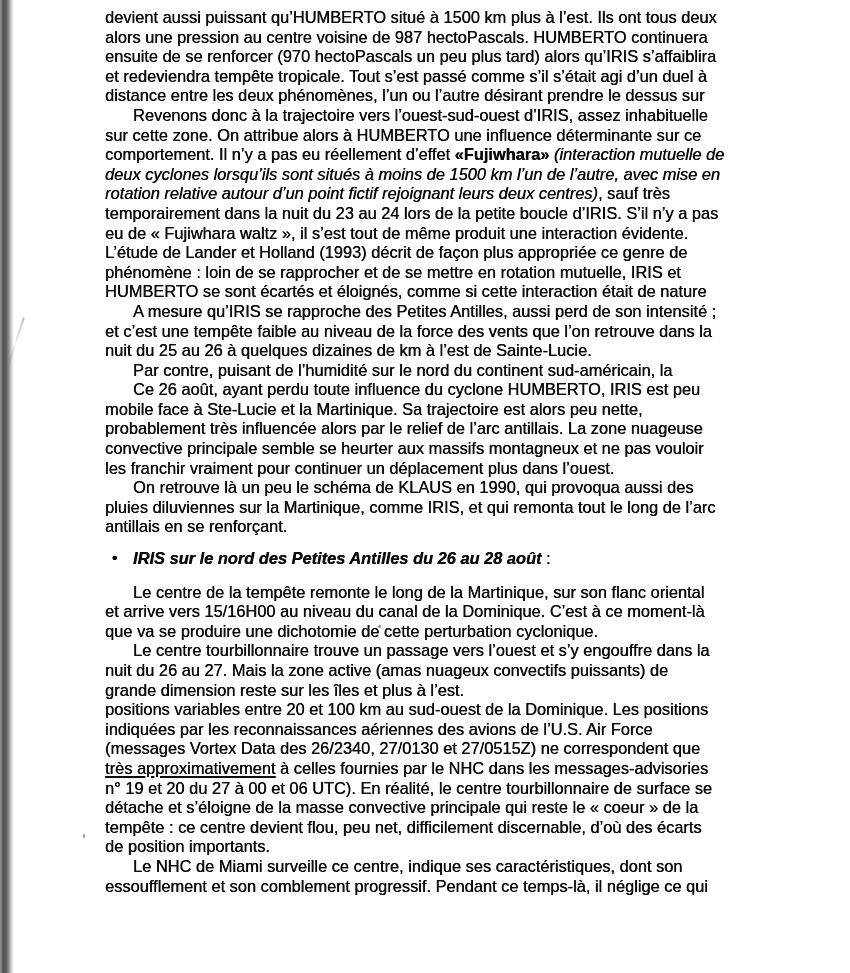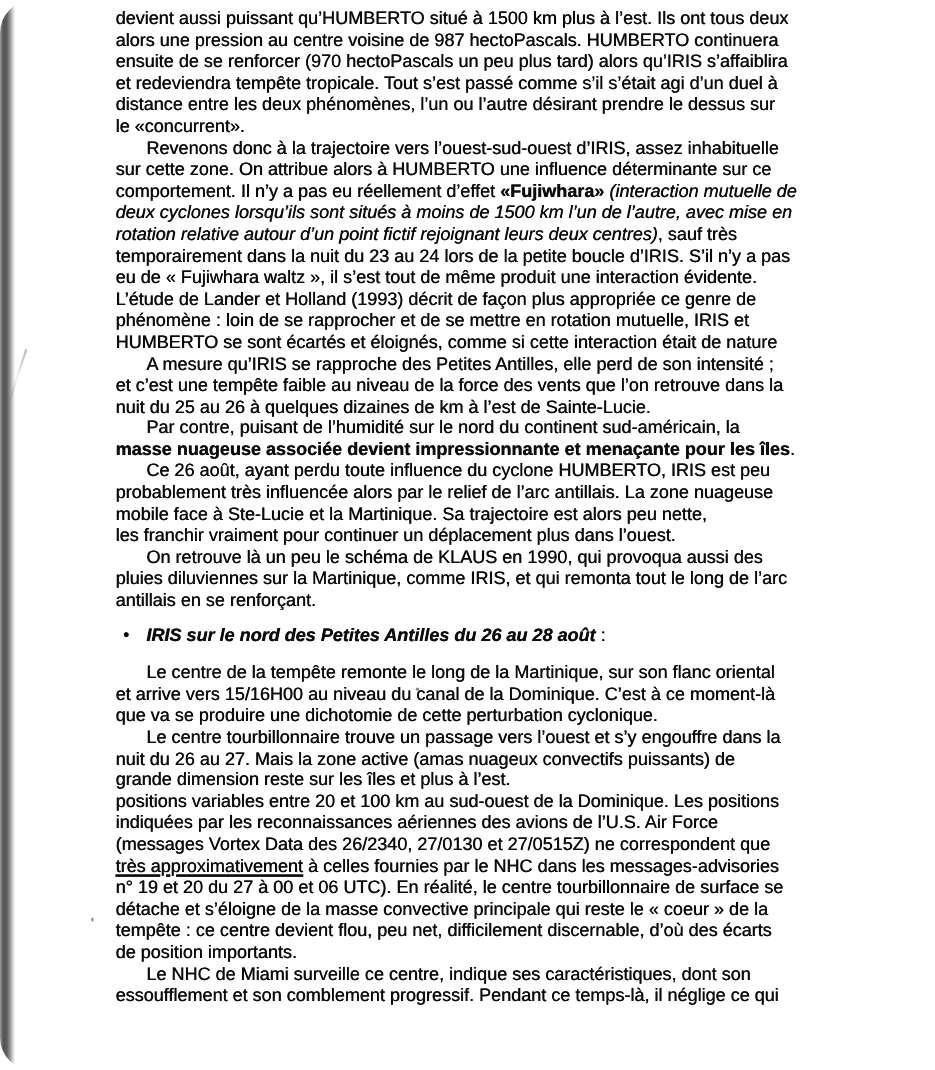--- a/index.html
+++ b/index.html
@@ -7,21 +7,20 @@
     width: 850px; height: 973px;
     background: #ffffff;
     font-family: "Liberation Sans", sans-serif;
     overflow: hidden;
   }
   .page {
     position: relative;
     width: 850px; height: 973px;
     background: #ffffff;
     overflow: hidden;
-    border-radius: 30px;
   }
   
   .edge-shadow {
     position: absolute; left: 0; top: 0;
     width: 14px; height: 100%;
     background: linear-gradient(90deg,
       #9a9a9a 0%, #545454 22%, #5e5e5e 45%,
       #9f9f9f 68%, #dcdcdc 85%, #ffffff 100%);
   }
   
@@ -79,47 +78,46 @@
   <div class="pencil-mark"></div>
   <div class="speckle s1"></div>
   <div class="speckle s2"></div>
   <div class="text-block" style="color: rgb(12, 12, 12);">
       <div class="para">
         <div class="line"><span class="seg">devient aussi puissant qu’HUMBERTO situé à 1500 km plus à l’est. Ils ont tous deux</span></div>
         <div class="line"><span class="seg">alors une pression au centre voisine de 987 hectoPascals. HUMBERTO continuera</span></div>
         <div class="line"><span class="seg">ensuite de se renforcer (970 hectoPascals un peu plus tard) alors qu’IRIS s’affaiblira</span></div>
         <div class="line"><span class="seg">et redeviendra tempête tropicale. Tout s’est passé comme s’il s’était agi d’un duel à</span></div>
         <div class="line"><span class="seg">distance entre les deux phénomènes, l’un ou l’autre désirant prendre le dessus sur</span></div>
-        <div class="line"><span class="seg">le «concurrent».</span></div>
       </div>
       <div class="para">
         <div class="line indent"><span class="seg">Revenons donc à la trajectoire vers l’ouest-sud-ouest d’IRIS, assez inhabituelle</span></div>
         <div class="line"><span class="seg">sur cette zone. On attribue alors à HUMBERTO une influence déterminante sur ce</span></div>
         <div class="line"><span class="seg">comportement. Il n’y a pas eu réellement d’effet </span><span class="seg b">«Fujiwhara»</span><span class="seg"> </span><span class="seg i">(interaction mutuelle de</span></div>
         <div class="line"><span class="seg i">deux cyclones lorsqu’ils sont situés à moins de 1500 km l’un de l’autre, avec mise en</span></div>
         <div class="line"><span class="seg i">rotation relative autour d’un point fictif rejoignant leurs deux centres)</span><span class="seg">, sauf très</span></div>
         <div class="line"><span class="seg">temporairement dans la nuit du 23 au 24 lors de la petite boucle d’IRIS. S’il n’y a pas</span></div>
         <div class="line"><span class="seg">eu de « Fujiwhara waltz », il s’est tout de même produit une interaction évidente.</span></div>
         <div class="line"><span class="seg">L’étude de Lander et Holland (1993) décrit de façon plus appropriée ce genre de</span></div>
         <div class="line"><span class="seg">phénomène : loin de se rapprocher et de se mettre en rotation mutuelle, IRIS et</span></div>
         <div class="line"><span class="seg">HUMBERTO se sont écartés et éloignés, comme si cette interaction était de nature</span></div>
       </div>
       <div class="para">
-        <div class="line indent"><span class="seg">A mesure qu’IRIS se rapproche des Petites Antilles, elle perd de son intensité ;</span></div>
+        <div class="line indent"><span class="seg">A mesure qu’IRIS se rapproche des Petites Antilles, aussi perd de son intensité ;</span></div>
         <div class="line"><span class="seg">et c’est une tempête faible au niveau de la force des vents que l’on retrouve dans la</span></div>
         <div class="line"><span class="seg">nuit du 25 au 26 à quelques dizaines de km à l’est de Sainte-Lucie.</span></div>
       </div>
       <div class="para">
         <div class="line indent"><span class="seg">Par contre, puisant de l’humidité sur le nord du continent sud-américain, la</span></div>
-        <div class="line"><span class="seg b">masse nuageuse associée devient impressionnante et menaçante pour les îles</span><span class="seg">.</span></div>
       </div>
       <div class="para">
         <div class="line indent"><span class="seg">Ce 26 août, ayant perdu toute influence du cyclone HUMBERTO, IRIS est peu</span></div>
+        <div class="line"><span class="seg">mobile face à Ste-Lucie et la Martinique. Sa trajectoire est alors peu nette,</span></div>
         <div class="line"><span class="seg">probablement très influencée alors par le relief de l’arc antillais. La zone nuageuse</span></div>
-        <div class="line"><span class="seg">mobile face à Ste-Lucie et la Martinique. Sa trajectoire est alors peu nette,</span></div>
+        <div class="line"><span class="seg">convective principale semble se heurter aux massifs montagneux et ne pas vouloir</span></div>
         <div class="line"><span class="seg">les franchir vraiment pour continuer un déplacement plus dans l’ouest.</span></div>
       </div>
       <div class="para">
         <div class="line indent"><span class="seg">On retrouve là un peu le schéma de KLAUS en 1990, qui provoqua aussi des</span></div>
         <div class="line"><span class="seg">pluies diluviennes sur la Martinique, comme IRIS, et qui remonta tout le long de l’arc</span></div>
         <div class="line"><span class="seg">antillais en se renforçant.</span></div>
       </div>
       <div class="para heading">
         <span class="bullet">•</span>
         <div class="line"><span class="seg bi">IRIS sur le nord des Petites Antilles du 26 au 28 août</span><span class="seg"> :</span></div>

